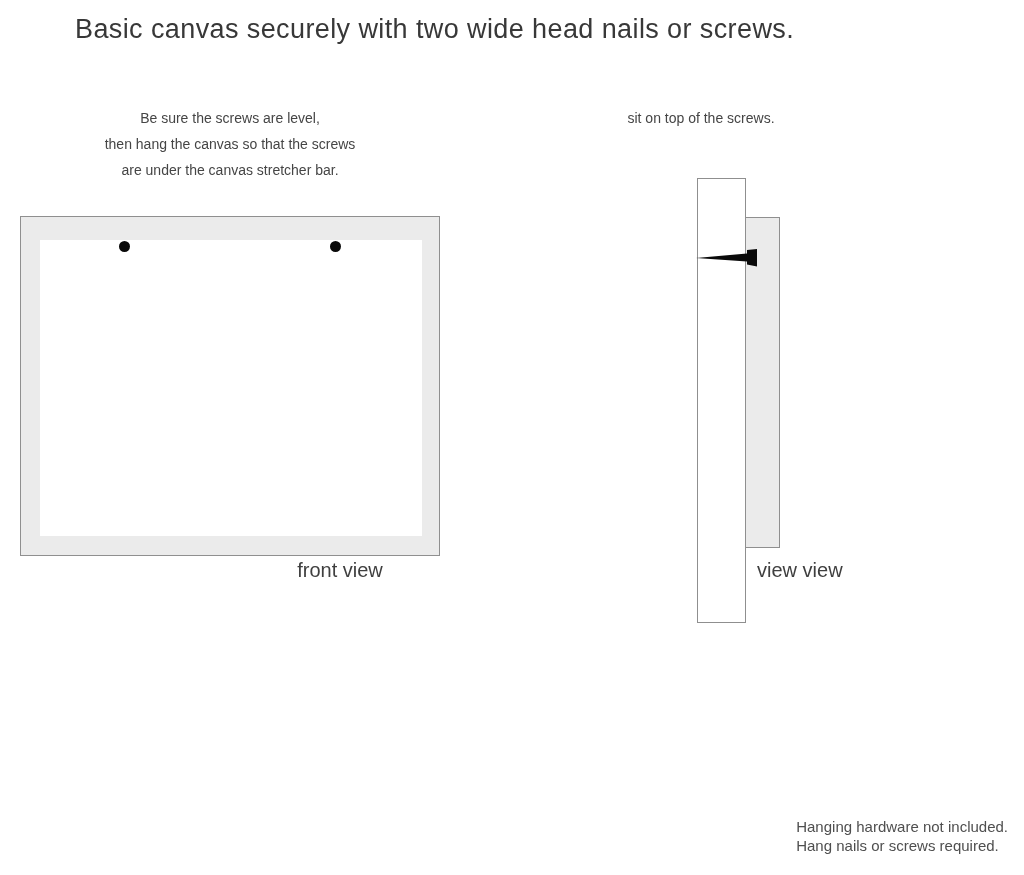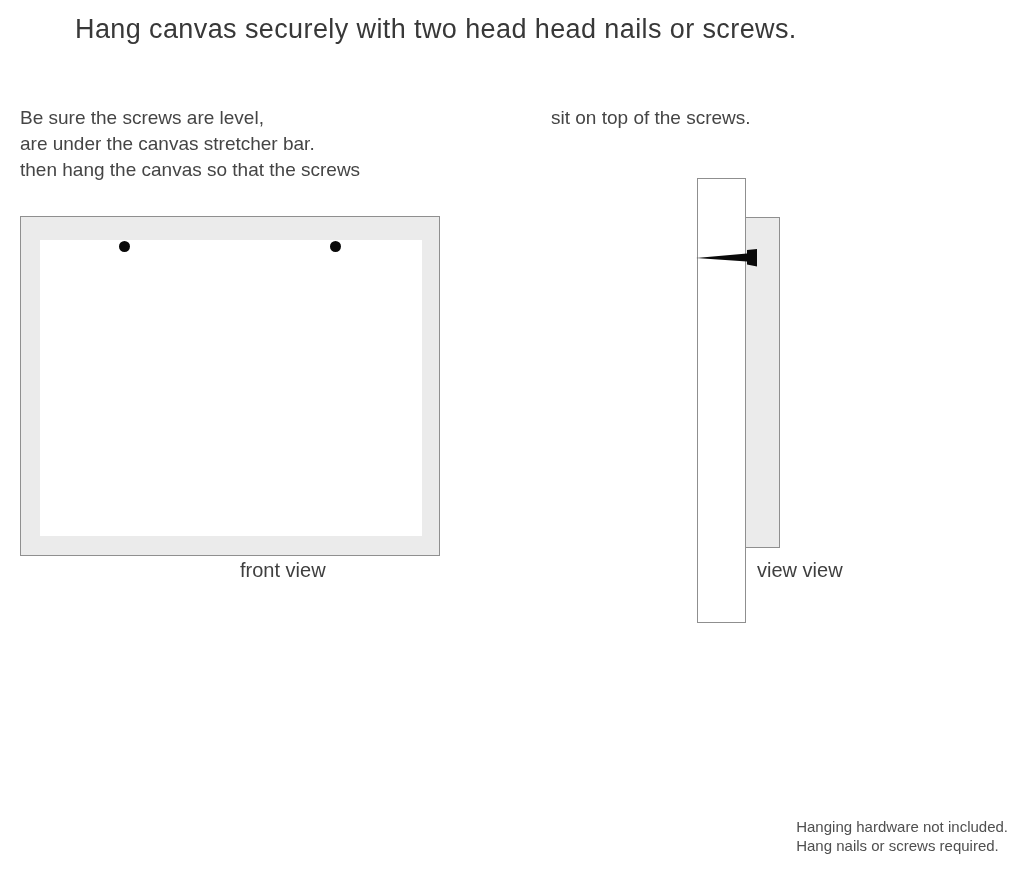--- a/index.html
+++ b/index.html
@@ -28,22 +28,22 @@
     left:75px;
     top:14px;
     font-size:27px;
     font-weight:400;
     letter-spacing:0.4px;
     color:var(--text-dark);
   }
   .instr{
     position:absolute;
     top:105px;
-    text-align:left;
-    font-size:19px;
+    text-align:center;
+    font-size:14px;
     line-height:26px;
     color:var(--text-body);
   }
   .instr-front{ left:20px; width:420px; }
   .instr-side{ left:551px; width:300px; }
 
   
   .front-frame{
     position:absolute;
     left:20px; top:216px;
@@ -89,43 +89,43 @@
     width:80px; height:36px;
     z-index:3;
   }
 
   .view-label{
     position:absolute;
     top:559px;
     font-size:20px;
     color:#3f3f3f;
   }
-  .view-label.front{ left:240px; width:200px; text-align:left; }
+  .view-label.front{ left:240px; width:200px; text-align:center; }
   .view-label.side{ left:757px; }
 
   .footer-note{
     position:absolute;
     right:16px; top:817px;
     text-align:left;
     font-size:15px;
     line-height:19px;
     color:#4f4f4f;
   }
 </style>
 </head>
 <body>
 
 <div class="page">
 
-  <h1 class="title">Hang canvas securely with two head head nails or screws.</h1>
+  <h1 class="title">Basic canvas securely with two wide head nails or screws.</h1>
 
   <div class="instr instr-front">
     <div>Be sure the screws are level,</div>
+    <div>then hang the canvas so that the screws</div>
     <div>are under the canvas stretcher bar.</div>
-    <div>then hang the canvas so that the screws</div>
   </div>
 
   <div class="instr instr-side">
     <div>sit on top of the screws.</div>
   </div>
 
   <div class="front-frame">
     <div class="front-face"></div>
   </div>
   <div class="screw-dot left"></div>

